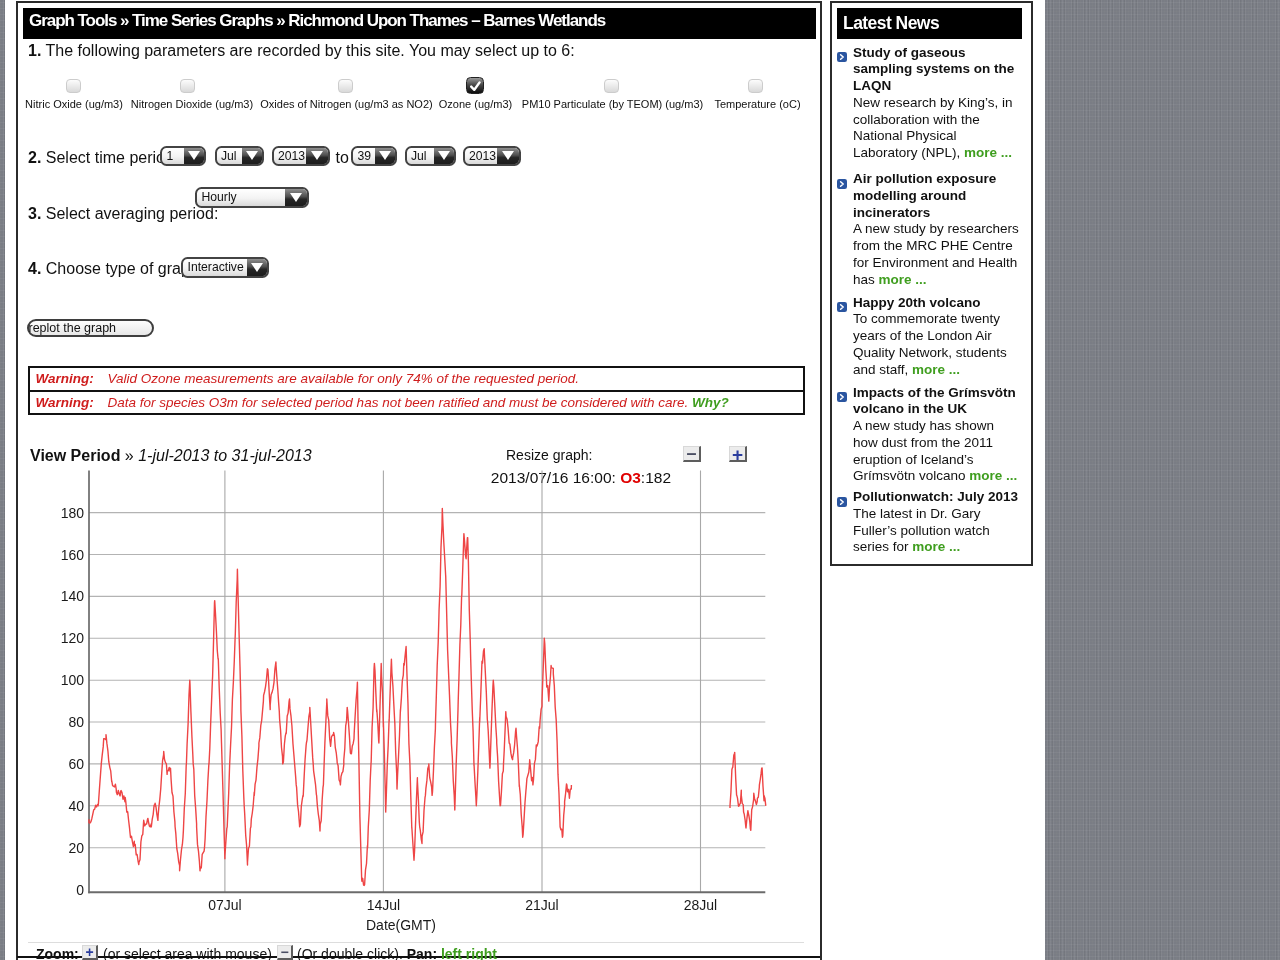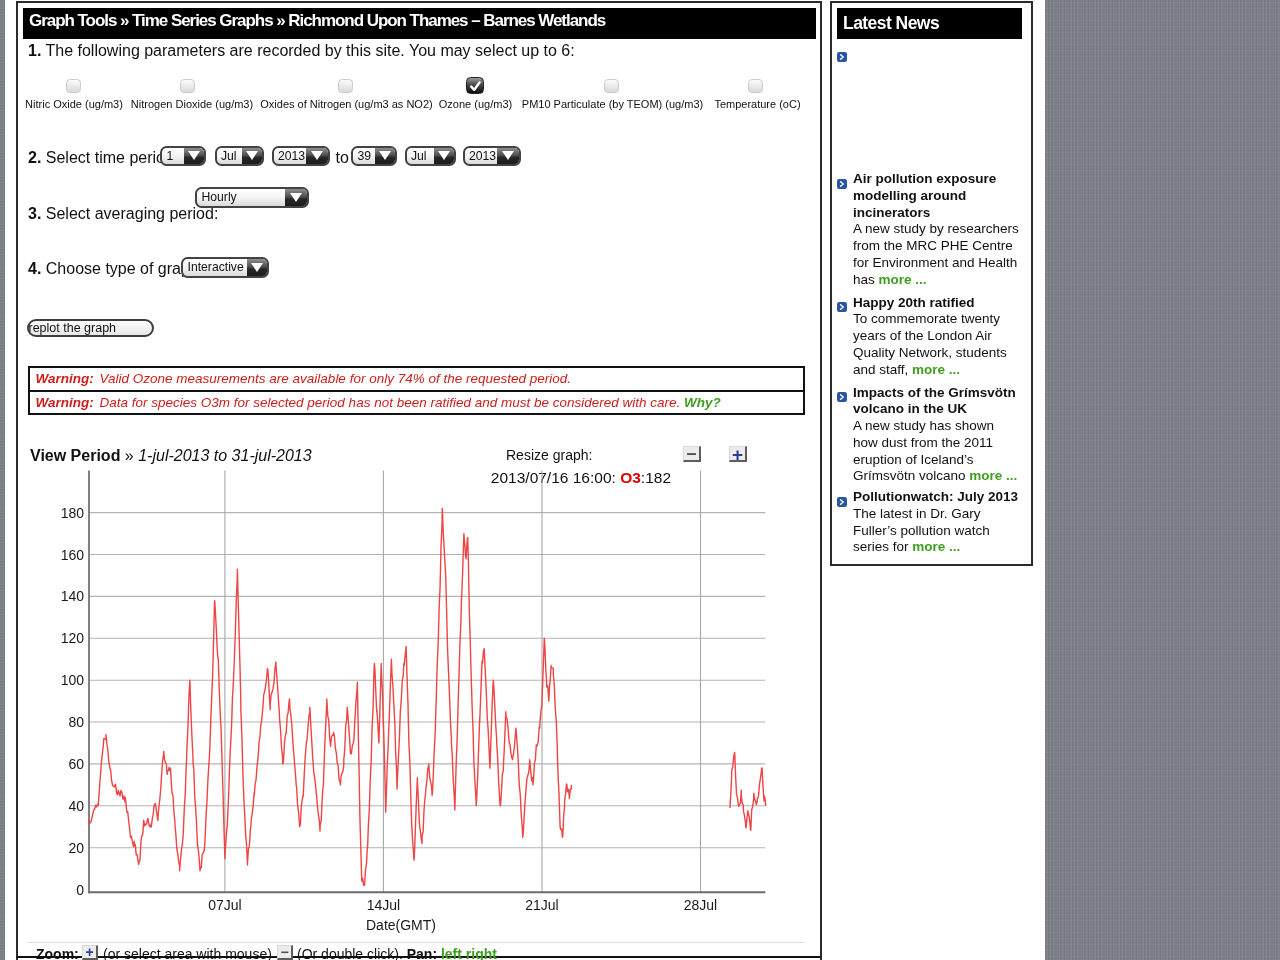--- a/index.html
+++ b/index.html
@@ -31,21 +31,21 @@
 .st { flex:1; font-size:12.2px; color:#111; line-height:17px; padding-left:4.5px; white-space:nowrap; overflow:hidden; }
 .sa { background:linear-gradient(180deg,#8f8f8f,#4f4f4f 45%,#262626 60%,#1d1d1d);
   display:flex; align-items:center; justify-content:center; }
 .sa i { display:block; width:0; height:0; border-left:6.5px solid rgba(0,0,0,0); border-right:6.5px solid rgba(0,0,0,0);
   border-top:9px solid #fff; }
 #replot { position:absolute; left:26.5px; top:319px; width:127px; height:18px; border:2px solid #3e3e3e;
   border-radius:9px; background:linear-gradient(180deg,#fdfdfd,#e7e7e7); font-size:12.5px; color:#111;
   text-align:left; line-height:14px; }
 .warn { position:absolute; left:27.5px; width:777px; height:25px; border:2px solid #111; background:#fff;
   font-size:13.5px; font-style:italic; color:#cf1d1d; line-height:21px; padding-left:6px; white-space:nowrap; }
-.warn b { margin-right:2px; }
+.warn b { margin-right:10px; }
 .gr { color:#3f9e1f; font-weight:bold; }
 .t13 { position:absolute; font-size:14px; color:#111; white-space:nowrap; }
 .rbtn { position:absolute; width:18px; height:16px; background:#ececec;
   border-top:1px solid #d8d8d8; border-left:1px solid #d8d8d8;
   border-right:2px solid #5d5d5d; border-bottom:2px solid #5d5d5d;
   font-weight:bold; text-align:center; }
 .zi { position:absolute; background:#ececec; border-top:1px solid #d8d8d8; border-left:1px solid #d8d8d8;
   border-right:2px solid #5d5d5d; border-bottom:2px solid #5d5d5d; font-weight:bold;
   text-align:center; font-size:14px; }
 .bu { position:absolute; left:836.5px; width:11px; height:11px; }
@@ -187,30 +187,31 @@
   <span class="zi" style="left:82px;top:945px;width:16px;height:15px;line-height:13px;color:#2c3e9e">+</span>
   <div class="t13" style="left:103px;top:946px">(or select area with mouse)</div>
   <span class="zi" style="left:277px;top:945px;width:16px;height:15px;line-height:13px;color:#4a4e63">−</span>
   <div class="t13" style="left:297px;top:946px">(Or double click). <b>Pan:</b> <span class="gr">left right</span></div>
 
   <div class="hbar" id="sidebar-h">Latest News</div>
   <span class="bu" style="top:48px"><svg width="10" height="10" viewBox="0 0 10 10">
         <rect x="0" y="0" width="10" height="10" rx="2.2" fill="#2a55a0"></rect>
         <path d="M3.6 2.7 L6.2 5 L3.6 7.3" fill="none" stroke="#fff" stroke-width="1.5" stroke-linecap="round" stroke-linejoin="round"></path>
       </svg></span>
+    <div class="ni" style="top:44.5px"><b>Study of gaseous<br>sampling systems on the<br>LAQN</b><br>New research by King’s, in<br>collaboration with the<br>National Physical<br>Laboratory (NPL), <span class="gr">more ...</span></div>
     <span class="bu" style="top:174.5px"><svg width="10" height="10" viewBox="0 0 10 10">
         <rect x="0" y="0" width="10" height="10" rx="2.2" fill="#2a55a0"></rect>
         <path d="M3.6 2.7 L6.2 5 L3.6 7.3" fill="none" stroke="#fff" stroke-width="1.5" stroke-linecap="round" stroke-linejoin="round"></path>
       </svg></span>
     <div class="ni" style="top:171px"><b>Air pollution exposure<br>modelling around<br>incinerators</b><br>A new study by researchers<br>from the MRC PHE Centre<br>for Environment and Health<br>has <span class="gr">more ...</span></div>
     <span class="bu" style="top:298px"><svg width="10" height="10" viewBox="0 0 10 10">
         <rect x="0" y="0" width="10" height="10" rx="2.2" fill="#2a55a0"></rect>
         <path d="M3.6 2.7 L6.2 5 L3.6 7.3" fill="none" stroke="#fff" stroke-width="1.5" stroke-linecap="round" stroke-linejoin="round"></path>
       </svg></span>
-    <div class="ni" style="top:294.5px"><b>Happy 20th ratified</b><br>To commemorate twenty<br>years of the London Air<br>Quality Network, students<br>and staff, <span class="gr">more ...</span></div>
+    <div class="ni" style="top:294.5px"><b>Happy 20th volcano</b><br>To commemorate twenty<br>years of the London Air<br>Quality Network, students<br>and staff, <span class="gr">more ...</span></div>
     <span class="bu" style="top:388px"><svg width="10" height="10" viewBox="0 0 10 10">
         <rect x="0" y="0" width="10" height="10" rx="2.2" fill="#2a55a0"></rect>
         <path d="M3.6 2.7 L6.2 5 L3.6 7.3" fill="none" stroke="#fff" stroke-width="1.5" stroke-linecap="round" stroke-linejoin="round"></path>
       </svg></span>
     <div class="ni" style="top:384.5px"><b>Impacts of the Grímsvötn<br>volcano in the UK</b><br>A new study has shown<br>how dust from the 2011<br>eruption of Iceland’s<br>Grímsvötn volcano <span class="gr">more ...</span></div>
     <span class="bu" style="top:492.5px"><svg width="10" height="10" viewBox="0 0 10 10">
         <rect x="0" y="0" width="10" height="10" rx="2.2" fill="#2a55a0"></rect>
         <path d="M3.6 2.7 L6.2 5 L3.6 7.3" fill="none" stroke="#fff" stroke-width="1.5" stroke-linecap="round" stroke-linejoin="round"></path>
       </svg></span>
     <div class="ni" style="top:489px"><b>Pollutionwatch: July 2013</b><br>The latest in Dr. Gary<br>Fuller’s pollution watch<br>series for <span class="gr">more ...</span></div>

